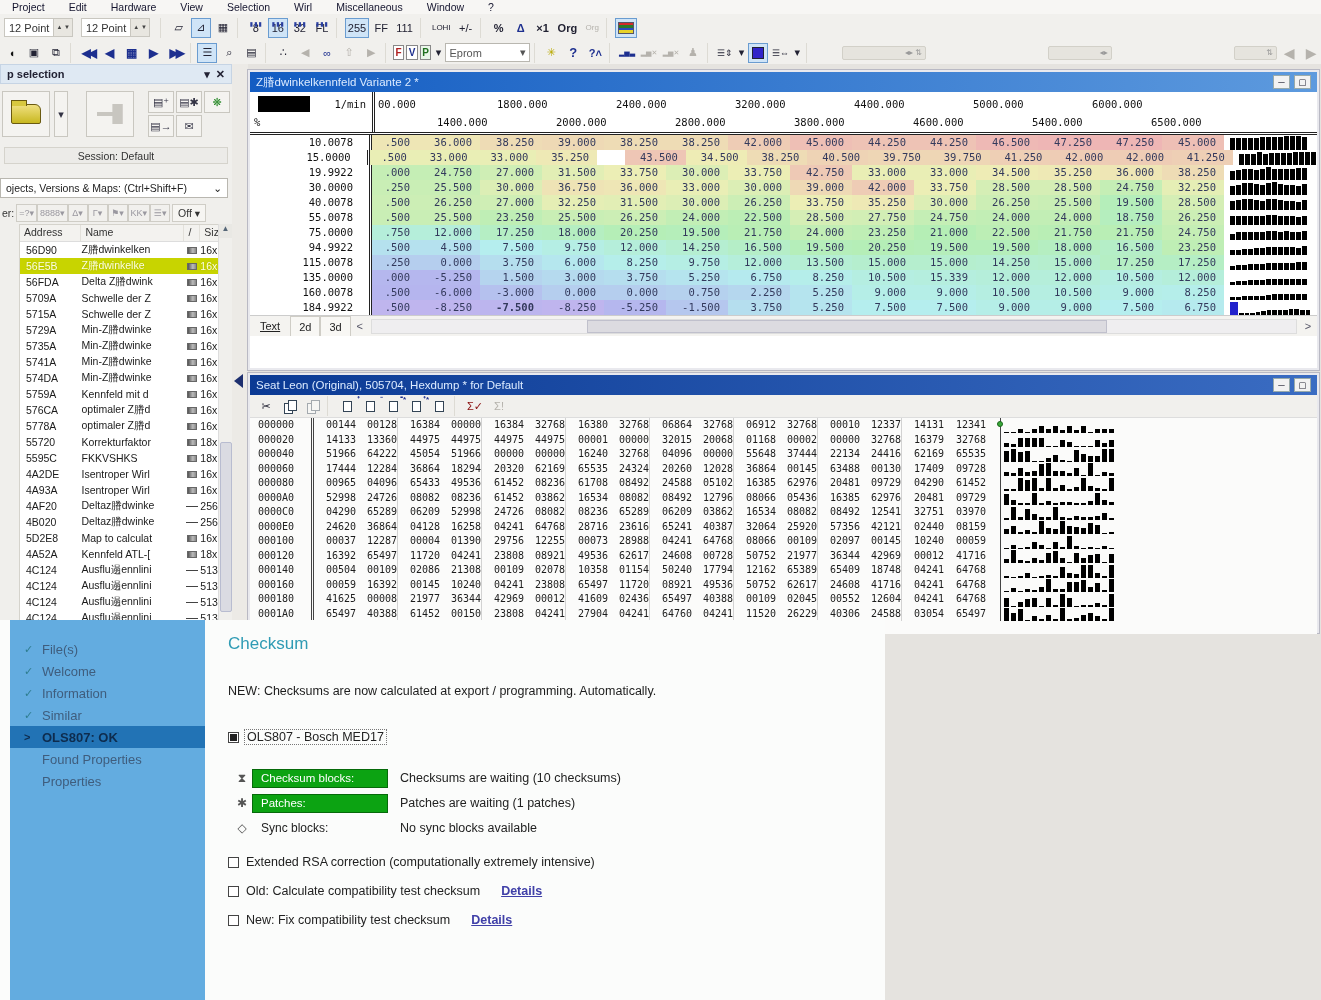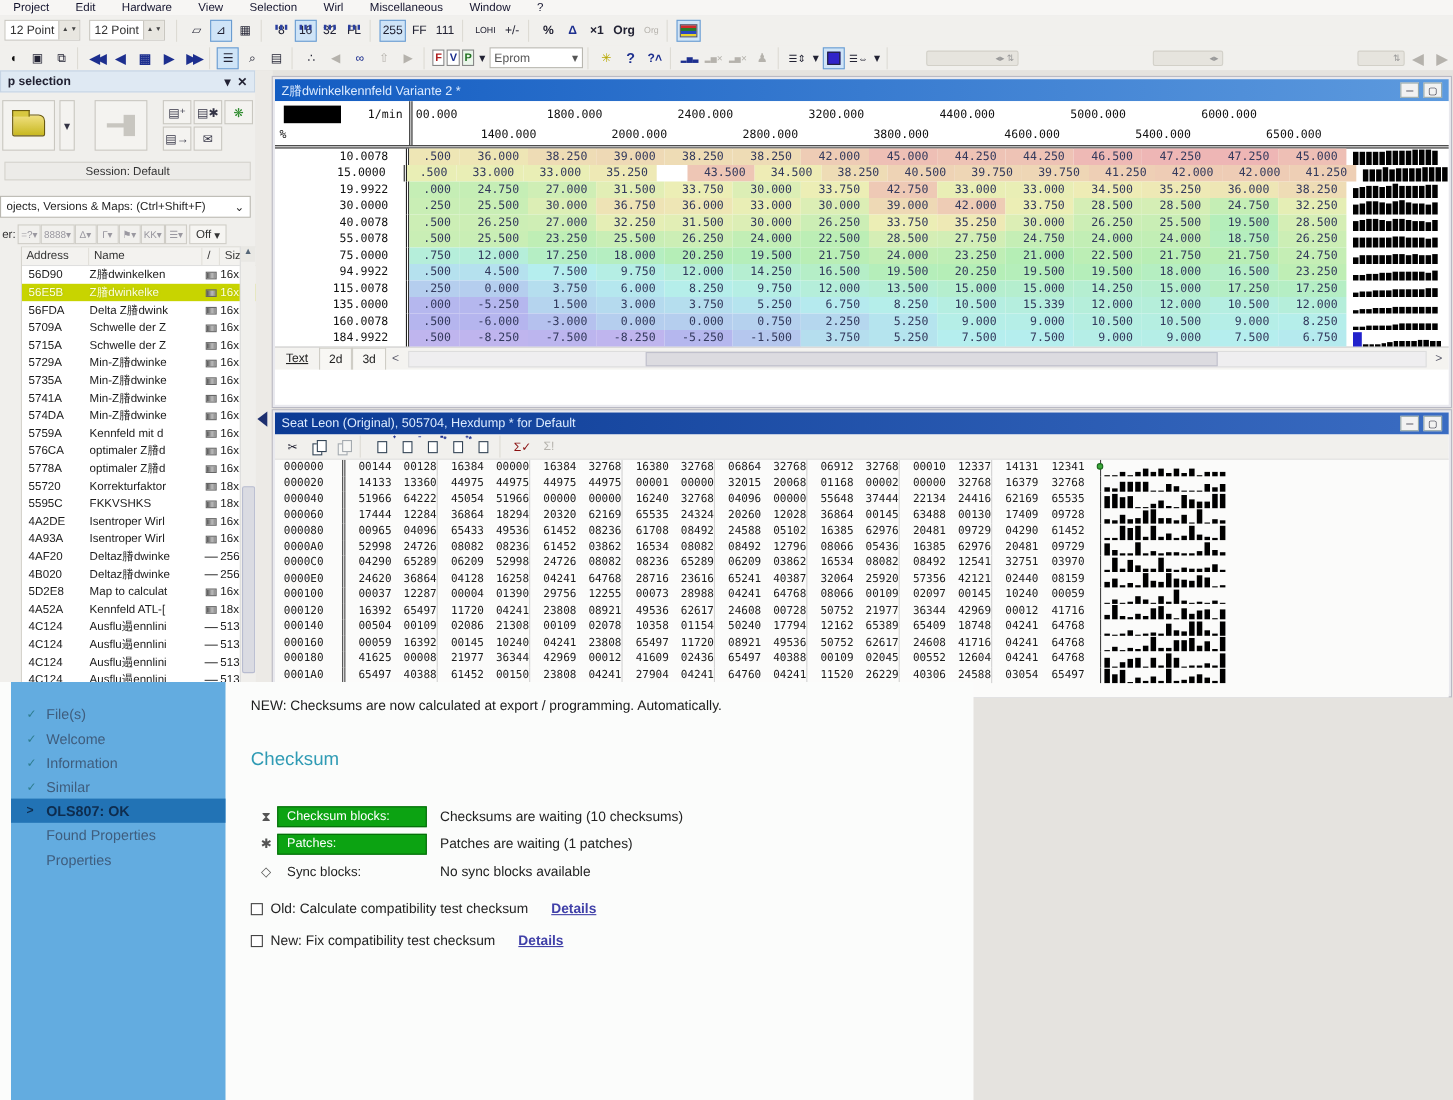--- a/index.html
+++ b/index.html
@@ -906,21 +906,21 @@
             <i style="height: 6.1px;"></i>
             <i style="height: 6.1px;"></i>
             <i style="height: 5.8px;"></i>
             <i style="height: 5.7px;"></i>
           </span>
         </div>
         <div class="map-row">
           <span class="map-ylab">184.9922</span>
           <span class="map-cell c0" style="background: rgb(191, 181, 238);">.500</span>
           <span class="map-cell" style="background: rgb(191, 181, 238);">-8.250</span>
-          <span class="map-cell" style="background: rgb(188, 181, 238);">-7.500</span>
+          <span class="map-cell" style="background: rgb(188, 181, 238); font-weight: bold;">-7.500</span>
           <span class="map-cell" style="background: rgb(191, 181, 238);">-8.250</span>
           <span class="map-cell" style="background: rgb(181, 183, 238);">-5.250</span>
           <span class="map-cell" style="background: rgb(181, 199, 238);">-1.500</span>
           <span class="map-cell" style="background: rgb(181, 222, 238);">3.750</span>
           <span class="map-cell" style="background: rgb(181, 228, 238);">5.250</span>
           <span class="map-cell" style="background: rgb(181, 238, 238);">7.500</span>
           <span class="map-cell" style="background: rgb(181, 238, 238);">7.500</span>
           <span class="map-cell" style="background: rgb(181, 238, 231);">9.000</span>
           <span class="map-cell" style="background: rgb(181, 238, 231);">9.000</span>
           <span class="map-cell" style="background: rgb(181, 238, 238);">7.500</span>
@@ -1546,42 +1546,50 @@
       <div class="wn-item">
         <span class="mk"></span>
         <span>Found Properties</span>
       </div>
       <div class="wn-item">
         <span class="mk"></span>
         <span>Properties</span>
       </div>
     </div>
   <div id="wiz-content">
+    <div id="wiz-title">Checksum</div>
     <div id="wiz-intro">NEW:  Checksums are now calculated at export / programming. Automatically.</div>
-    <div id="wiz-title">Checksum</div>
+    <div id="wiz-group">
+      <span class="cbox filled"></span>
+      <span class="lbl">OLS807 - Bosch MED17</span>
+    </div>
     <div id="wiz-status">
         <div class="wiz-srow">
           <span class="sic">⧗</span>
           <span class="gbtn">Checksum blocks:</span>
           <span>Checksums are waiting (10 checksums)</span>
         </div>
         <div class="wiz-srow">
           <span class="sic">✱</span>
           <span class="gbtn">Patches:</span>
           <span>Patches are waiting (1 patches)</span>
         </div>
         <div class="wiz-srow">
           <span class="sic">◇</span>
           <span class="plainlbl">Sync blocks:</span>
           <span>No sync blocks available</span>
         </div>
       </div>
     <div id="wiz-checks">
         <div class="wiz-cb">
           <span class="cbox"></span>
+          <span>Extended RSA correction (computationally extremely intensive)</span>
+        </div>
+        <div class="wiz-cb">
+          <span class="cbox"></span>
           <span>Old: Calculate compatibility test checksum</span>
           <span class="dlink">Details</span>
         </div>
         <div class="wiz-cb">
           <span class="cbox"></span>
           <span>New: Fix compatibility test checksum</span>
           <span class="dlink">Details</span>
         </div>
       </div>
   </div>

